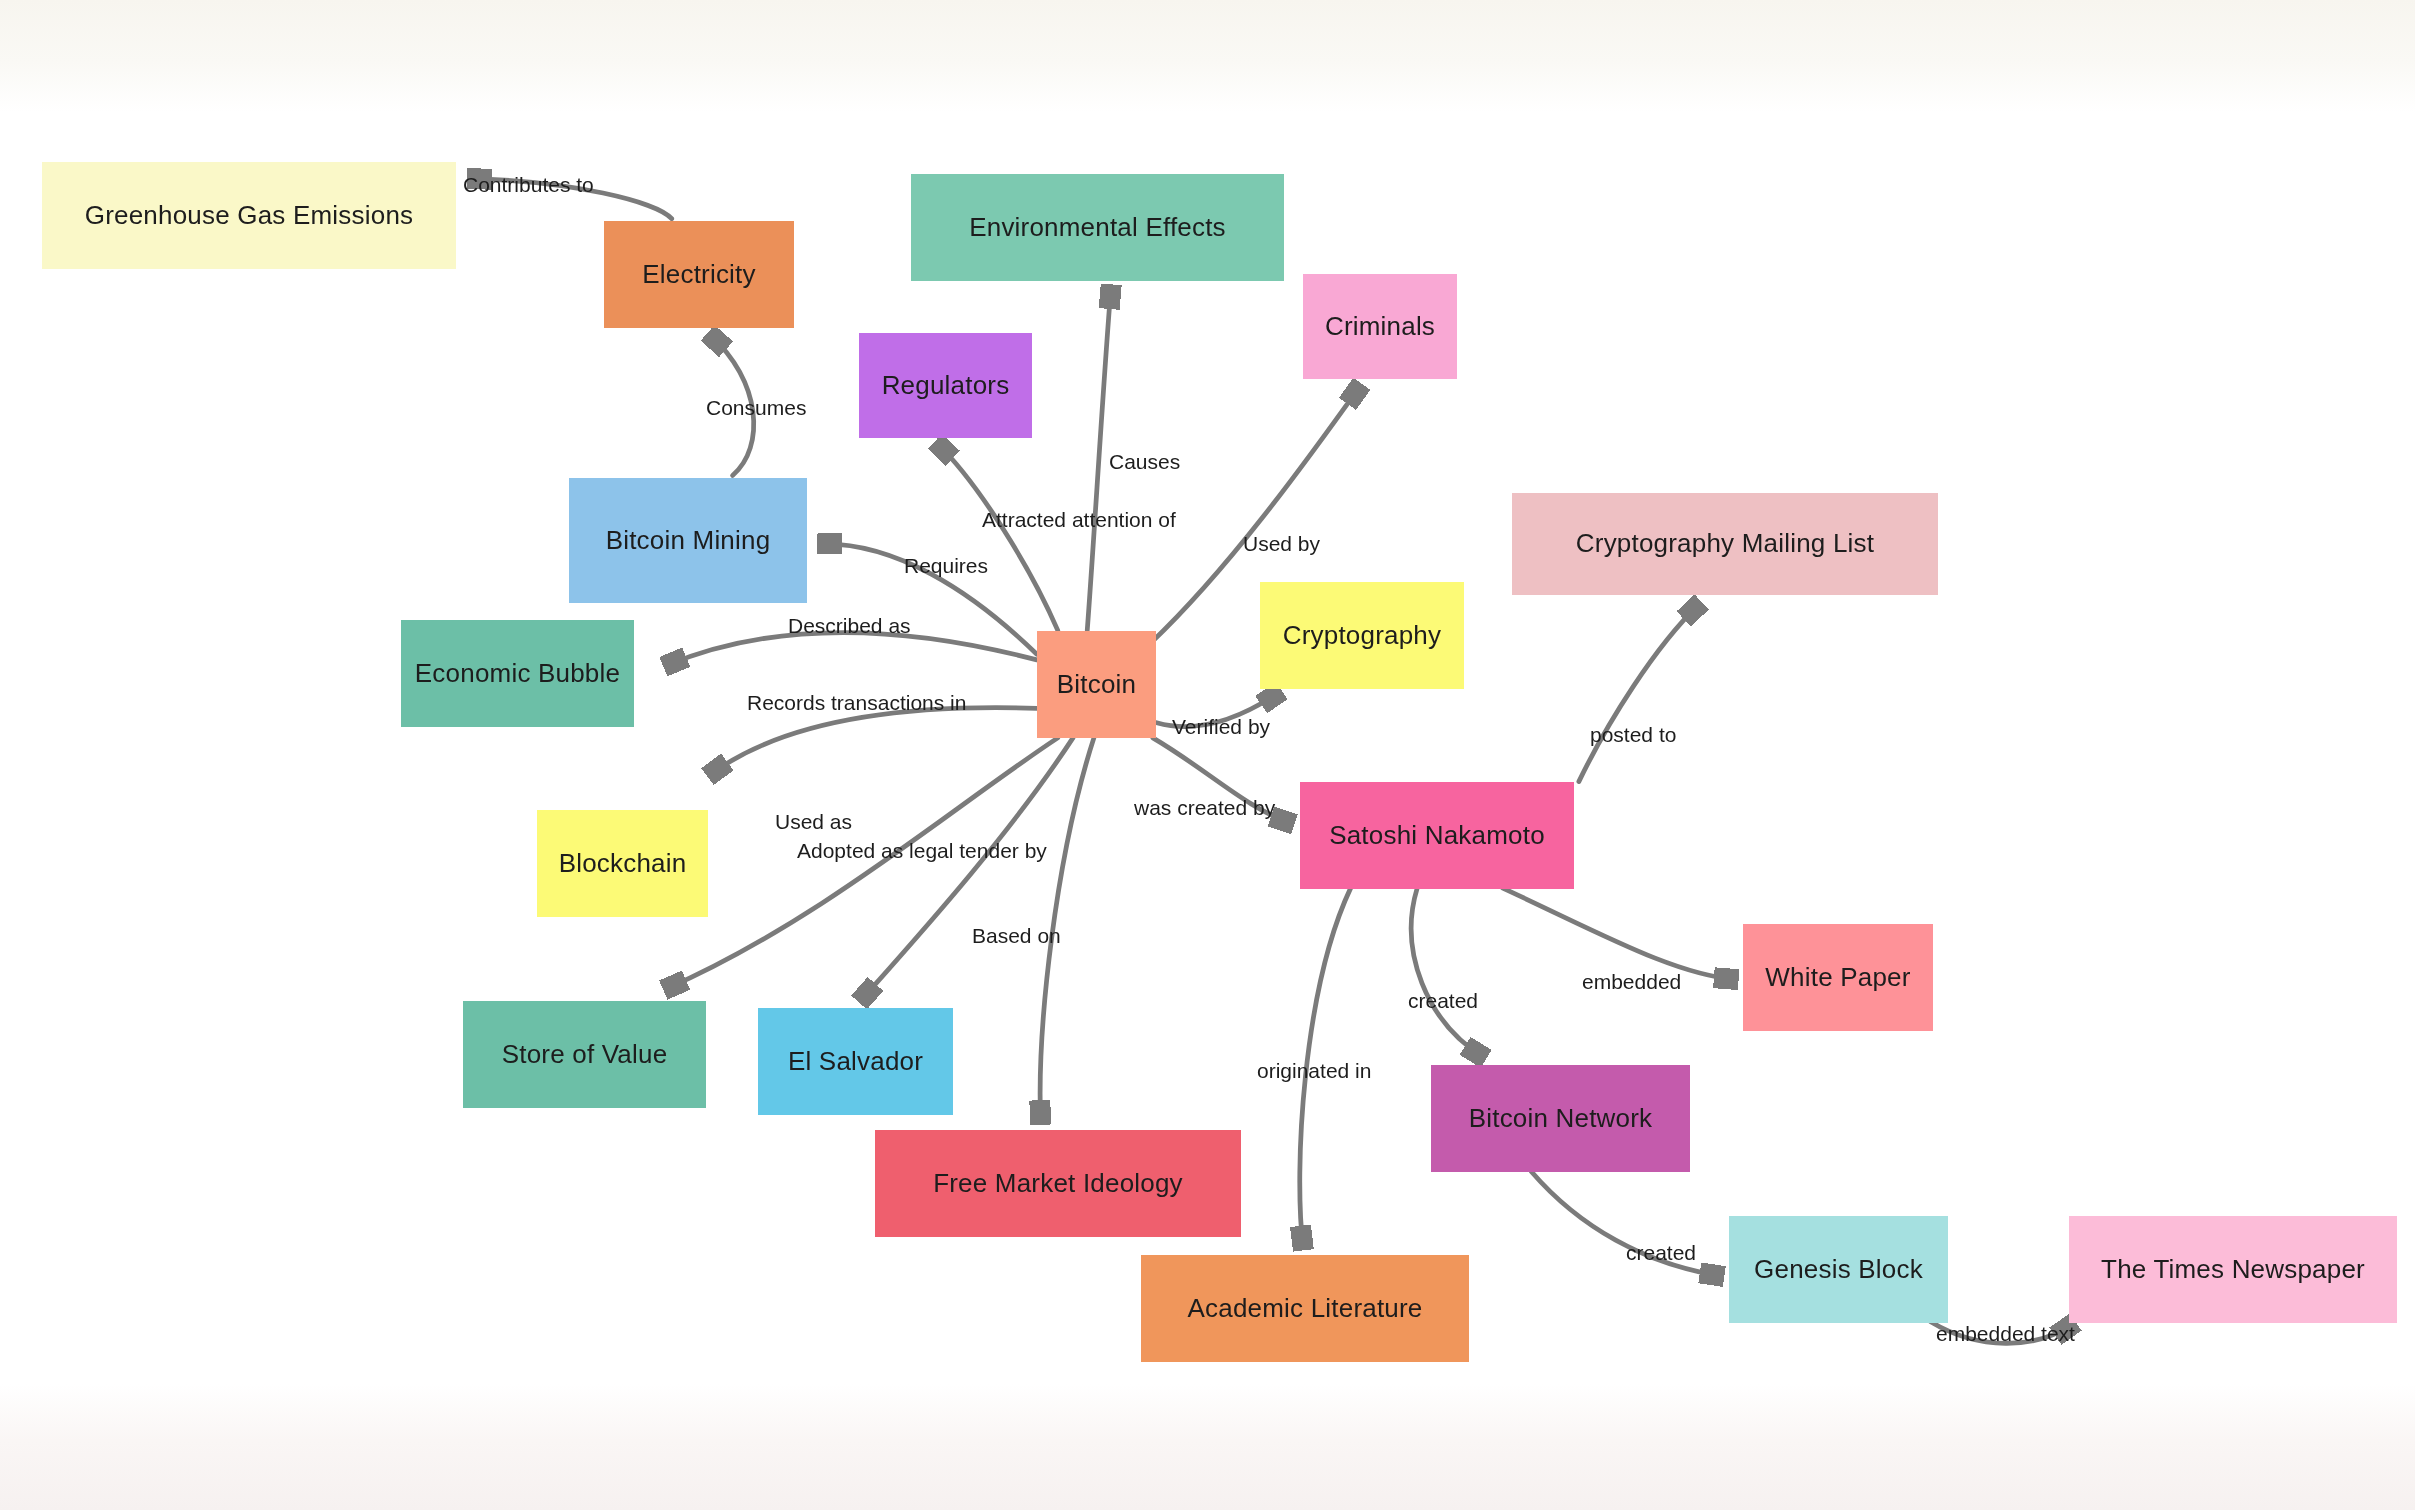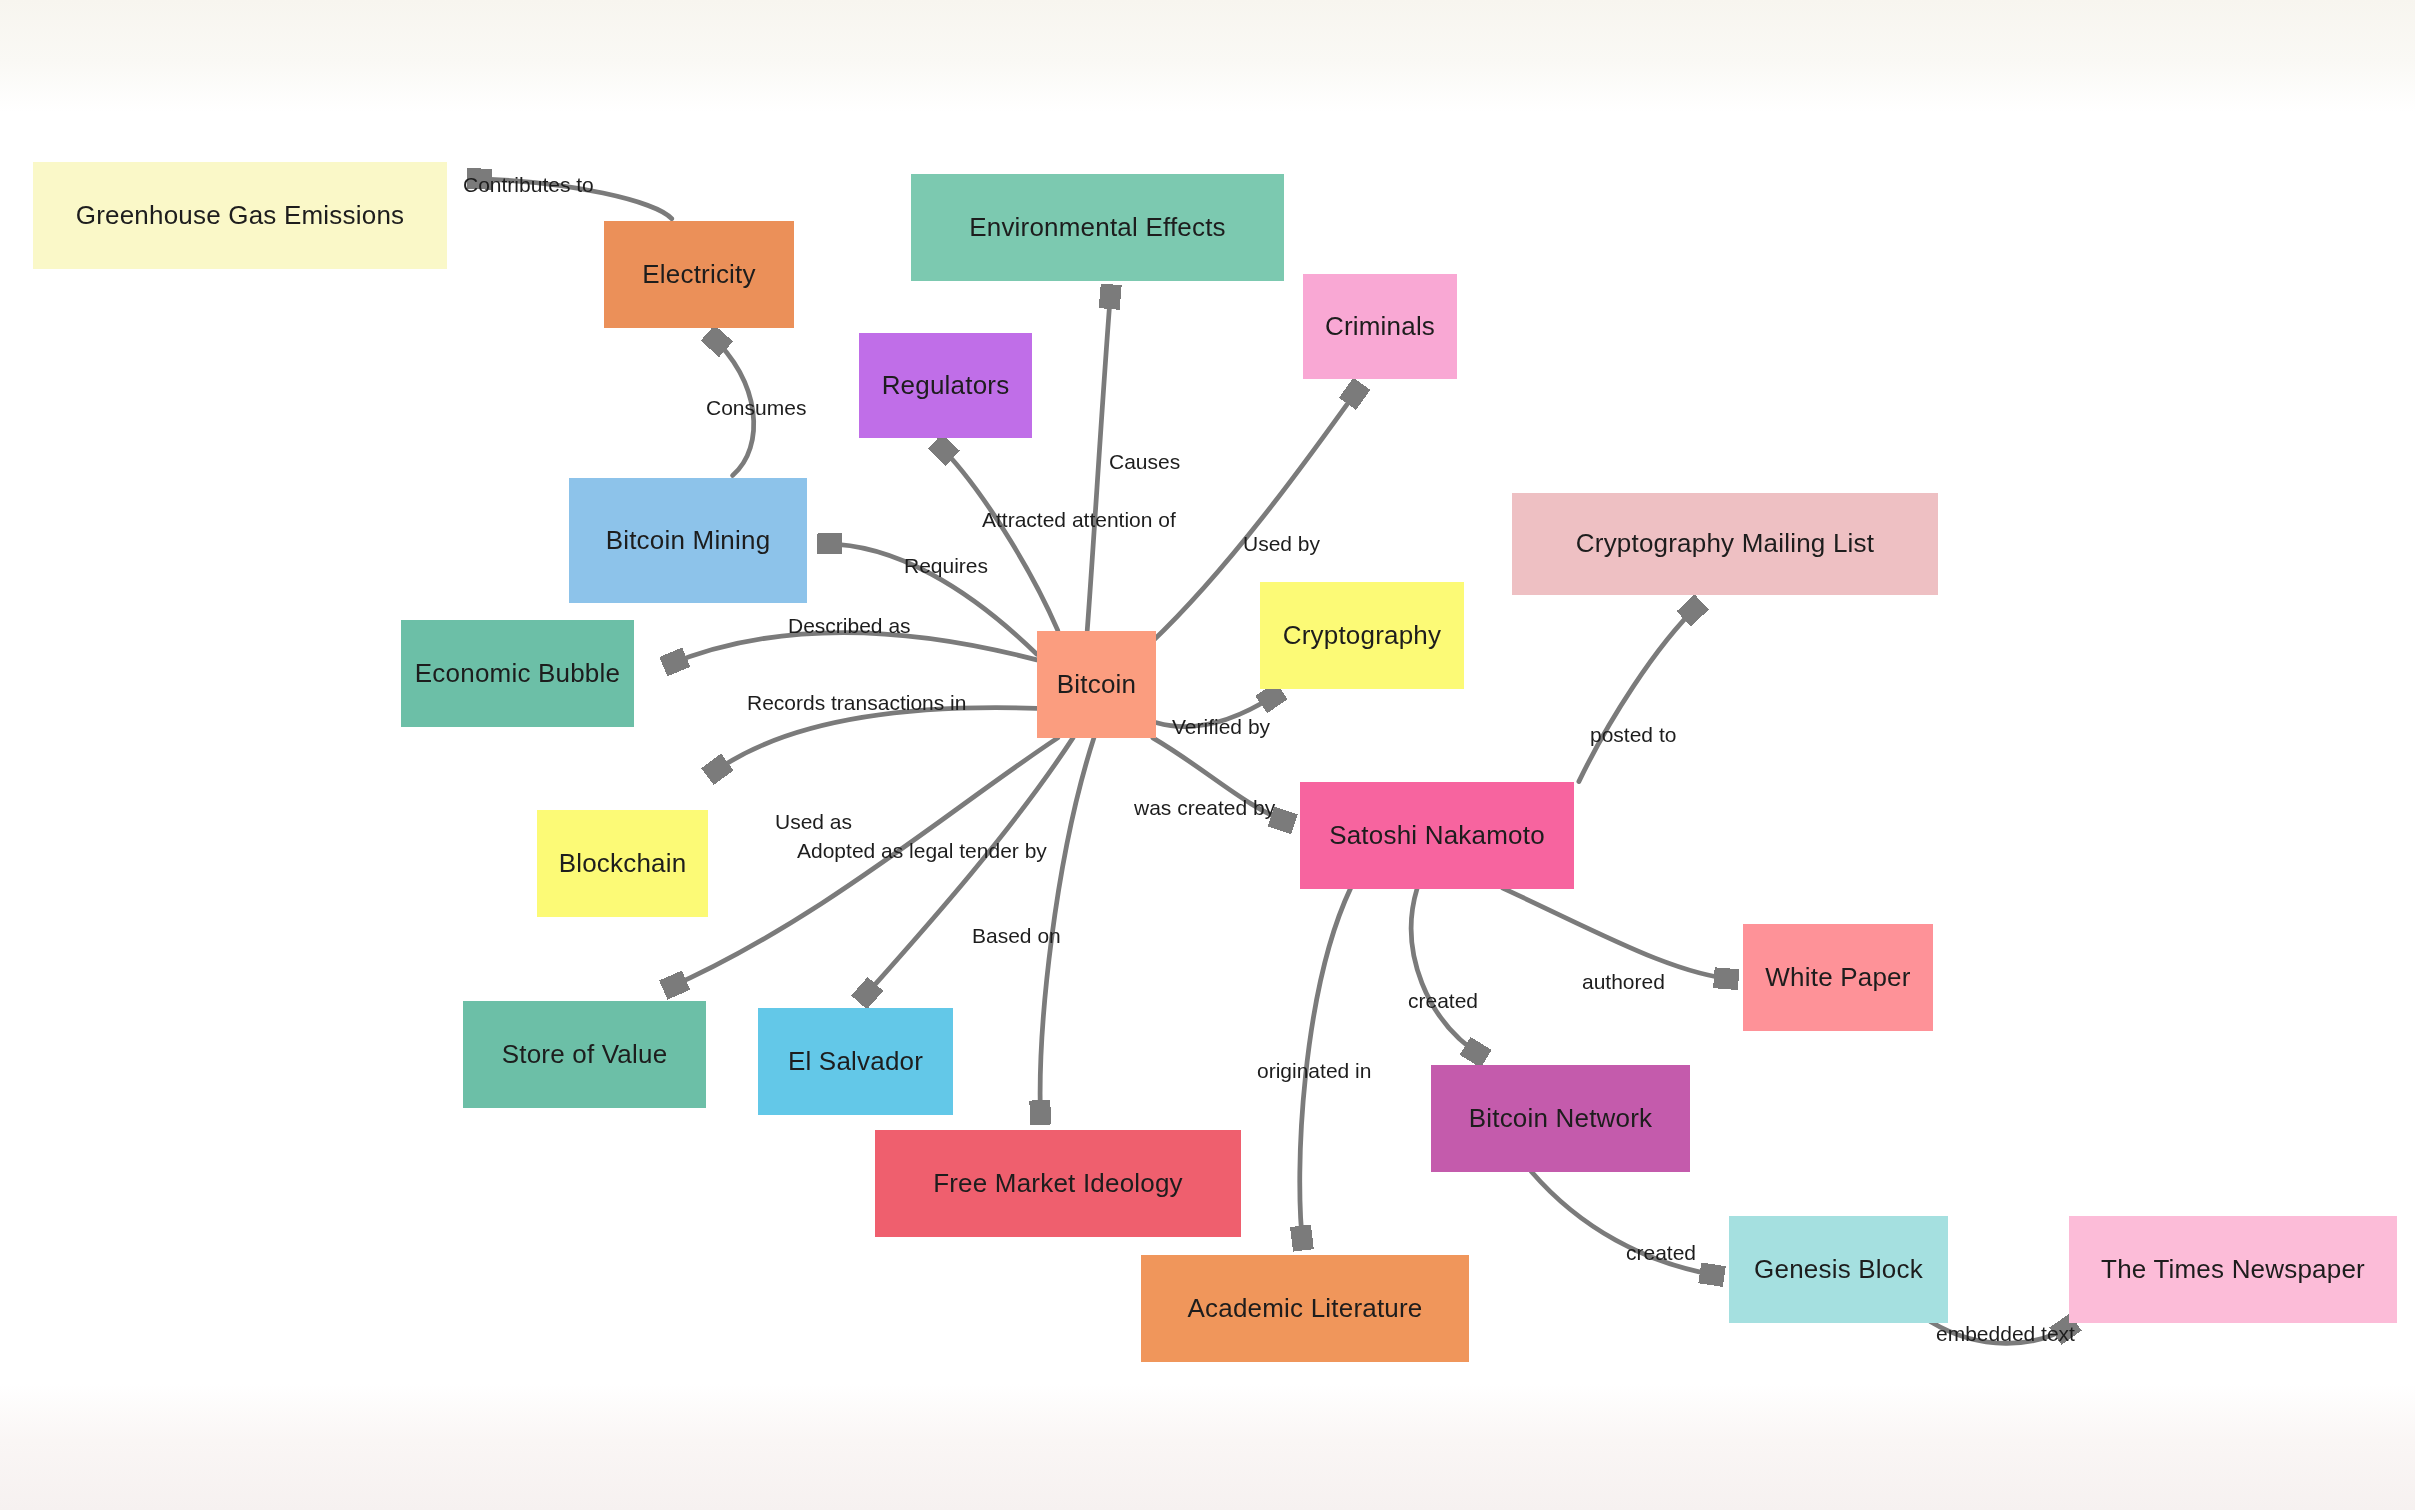--- a/index.html
+++ b/index.html
@@ -75,21 +75,21 @@
         <path d="M 1660 822 C 1690 760 1740 680 1787 635" stroke="#7b7b7b" marker-end="url(#arrowhead)"></path>
         <path d="M 1420 934 C 1370 1040 1360 1230 1370 1312" stroke="#7b7b7b" marker-end="url(#arrowhead)"></path>
         <path d="M 1490 934 C 1470 1000 1500 1075 1560 1112" stroke="#7b7b7b" marker-end="url(#arrowhead)"></path>
         <path d="M 1580 934 C 1680 980 1760 1025 1825 1030" stroke="#7b7b7b" marker-end="url(#arrowhead)"></path>
         <path d="M 1610 1232 C 1660 1290 1730 1330 1810 1342" stroke="#7b7b7b" marker-end="url(#arrowhead)"></path>
         <path d="M 2030 1390 C 2080 1420 2140 1420 2180 1392" stroke="#7b7b7b" marker-end="url(#arrowhead)"></path>
       </g>
   </svg>
 
   <div id="node-layer">
-      <div class="node" style="left: 33px; top: 162px; width: 414px; height: 107px; background: rgb(250, 248, 200);">Greenhouse Gas Emissions</div>
+      <div class="node" style="left: 42px; top: 162px; width: 414px; height: 107px; background: rgb(250, 248, 200);">Greenhouse Gas Emissions</div>
       <div class="node" style="left: 604px; top: 221px; width: 190px; height: 107px; background: rgb(235, 144, 89);">Electricity</div>
       <div class="node" style="left: 911px; top: 174px; width: 373px; height: 107px; background: rgb(124, 201, 176);">Environmental Effects</div>
       <div class="node" style="left: 1303px; top: 274px; width: 154px; height: 105px; background: #f9a8d4;">Criminals</div>
       <div class="node" style="left: 859px; top: 333px; width: 173px; height: 105px; background: rgb(192, 110, 232);">Regulators</div>
       <div class="node" style="left: 1512px; top: 493px; width: 426px; height: 102px; background: rgb(238, 192, 195);">Cryptography Mailing List</div>
       <div class="node" style="left: 569px; top: 478px; width: 238px; height: 125px; background: rgb(141, 195, 234);">Bitcoin Mining</div>
       <div class="node" style="left: 401px; top: 620px; width: 233px; height: 107px; background: rgb(108, 191, 167);">Economic Bubble</div>
       <div class="node" style="left: 1037px; top: 631px; width: 119px; height: 107px; background: rgb(251, 157, 127);">Bitcoin</div>
       <div class="node" style="left: 1260px; top: 582px; width: 204px; height: 107px; background: rgb(252, 250, 118);">Cryptography</div>
       <div class="node" style="left: 537px; top: 782px; width: 171px; height: 107px; background: rgb(252, 250, 118); margin-top: 28px;">Blockchain</div>
@@ -113,19 +113,19 @@
       <div class="elabel" style="left: 788px; top: 614px;">Described as</div>
       <div class="elabel" style="left: 747px; top: 691px;">Records transactions in</div>
       <div class="elabel" style="left: 1172px; top: 715px;">Verified by</div>
       <div class="elabel" style="left: 1134px; top: 796px;">was created by</div>
       <div class="elabel" style="left: 775px; top: 810px;">Used as</div>
       <div class="elabel" style="left: 797px; top: 839px;">Adopted as legal tender by</div>
       <div class="elabel" style="left: 972px; top: 924px;">Based on</div>
       <div class="elabel" style="left: 1590px; top: 723px;">posted to</div>
       <div class="elabel" style="left: 1257px; top: 1059px;">originated in</div>
       <div class="elabel" style="left: 1408px; top: 989px;">created</div>
-      <div class="elabel" style="left: 1582px; top: 970px;">authored</div>
+      <div class="elabel" style="left: 1582px; top: 970px;">embedded</div>
       <div class="elabel" style="left: 1626px; top: 1241px;">created</div>
       <div class="elabel" style="left: 1936px; top: 1322px;">embedded text</div>
     </div>
 
 </div>
 
 
 </body></html>

